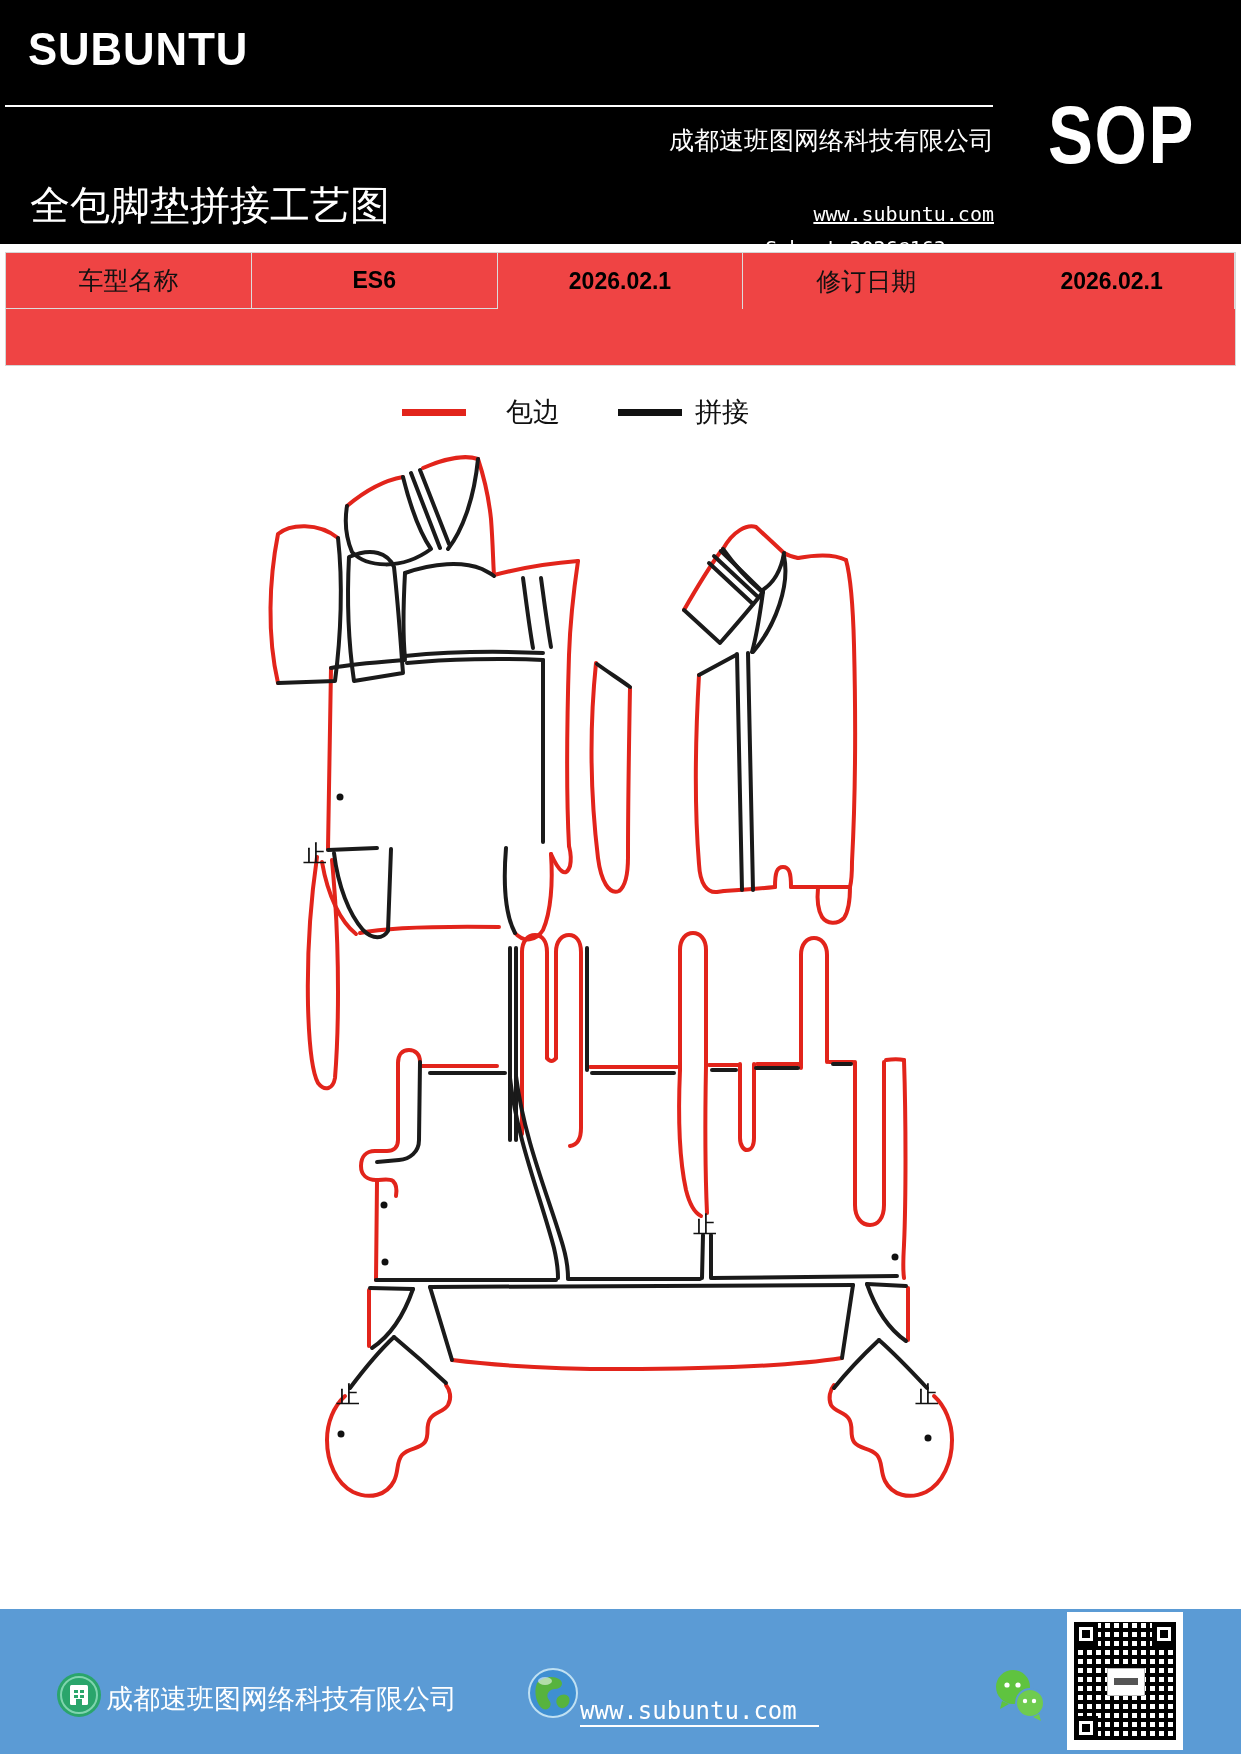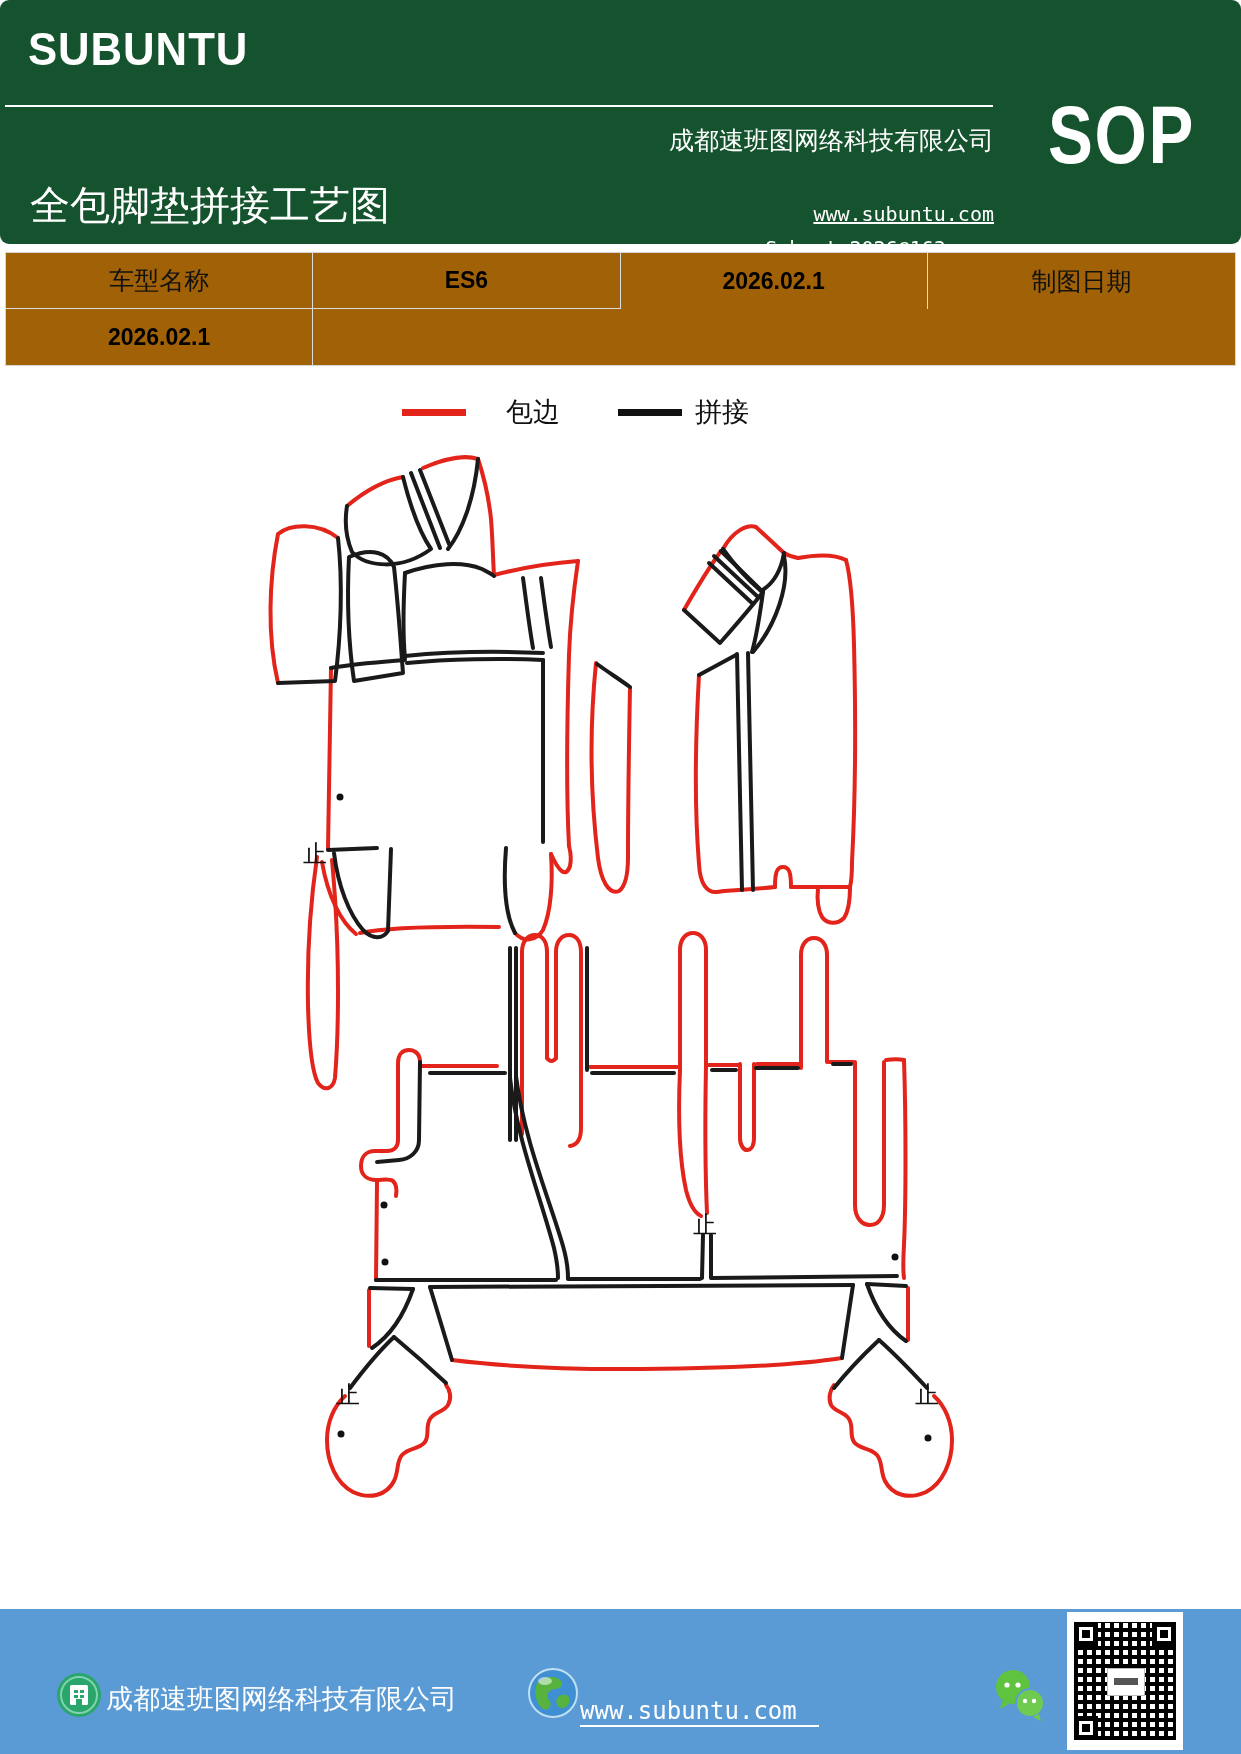--- a/index.html
+++ b/index.html
@@ -1,32 +1,32 @@
 <!DOCTYPE html>
 <html><head>
 <meta charset="utf-8">
 <style>
   html,body{margin:0;padding:0;background:#888;}
   .page{position:relative;width:1241px;height:1754px;background:#fff;margin:0 auto;
         font-family:"Liberation Sans",sans-serif;overflow:hidden;}
   
-  .header{position:absolute;top:0;left:0;right:0;height:244px;background:#14532d;color:#fff;border-radius:9px;}
+  .header{position:absolute;top:0;left:0;right:0;height:244px;background:#000000;color:#fff;}
   .brand{position:absolute;left:28px;top:22px;font-size:46px;font-weight:800;letter-spacing:1px;
          transform:scaleX(.95);transform-origin:left;font-family:"Liberation Sans",sans-serif;}
   .header-rule{position:absolute;left:5px;top:105px;width:988px;height:2px;background:#fff;}
   .page-title{position:absolute;left:30px;top:178px;font-size:40px;font-family:Liberation Serif, serif;}
   .hdr-company{position:absolute;right:247px;top:124px;font-size:25px;font-family:"Liberation Serif",serif;}
   .hdr-site{position:absolute;right:247px;top:202px;font-size:20px;font-family:"DejaVu Sans Mono",monospace;
             color:#fff;text-decoration:underline;}
   .hdr-email{position:absolute;right:247px;top:236px;font-size:20px;font-family:"DejaVu Sans Mono",monospace;text-decoration:underline;}
   .doc-type{position:absolute;left:1048px;top:88px;font-size:82px;font-weight:700;letter-spacing:2px;
             transform:scaleX(.82);transform-origin:left;}
   
-  .info-table{position:absolute;left:5px;top:252px;width:1229px;height:112px;background:#a16207;
-              display:grid;grid-template-columns:repeat(4,1fr);grid-template-rows:1fr 1fr;
+  .info-table{position:absolute;left:5px;top:252px;width:1229px;height:112px;background:#ef4444;
+              display:grid;grid-template-columns:repeat(5,1fr);grid-template-rows:1fr 1fr;
               border:1px solid #d6d6d6;}
   .cell{display:flex;align-items:center;justify-content:center;
         border-right:1px solid #dcdcdc;border-bottom:1px solid #dcdcdc;}
   .cell:nth-child(4n){border-right:none;}
   .cell.r2{border-bottom:none;}
   .cell.label{font-family:"Liberation Serif",serif;font-size:25px;color:#111;}
   .cell.value{font-size:23px;font-weight:700;color:#000;}
   
   .legend-item{position:absolute;top:396px;height:32px;display:flex;align-items:center;gap:13px;}
   .legend-item.l1{left:402px;gap:40px;}
@@ -64,21 +64,21 @@
     <div class="hdr-company">成都速班图网络科技有限公司</div>
     <a class="hdr-site" href="#">www.subuntu.com</a>
     <div class="hdr-email">Subuntu2026@163.com</div>
     <div class="doc-type">SOP</div>
   </div>
 
   <div class="info-table">
     <div class="cell label">车型名称</div>
     <div class="cell value">ES6</div>
     <div class="cell value r2">2026.02.1</div>
-    <div class="cell label r2">制图日期</div>
+    <div class="cell label r2">修订日期</div>
     <div class="cell value r2">2026.02.1</div>
   </div>
 
   <div class="legend-item l1">
     <div class="swatch" style="background: rgb(226, 36, 27);"></div>
     <div class="legend-label">包边</div>
   </div>
   <div class="legend-item l2">
     <div class="swatch" style="background: rgb(17, 17, 17);"></div>
     <div class="legend-label">拼接</div>

